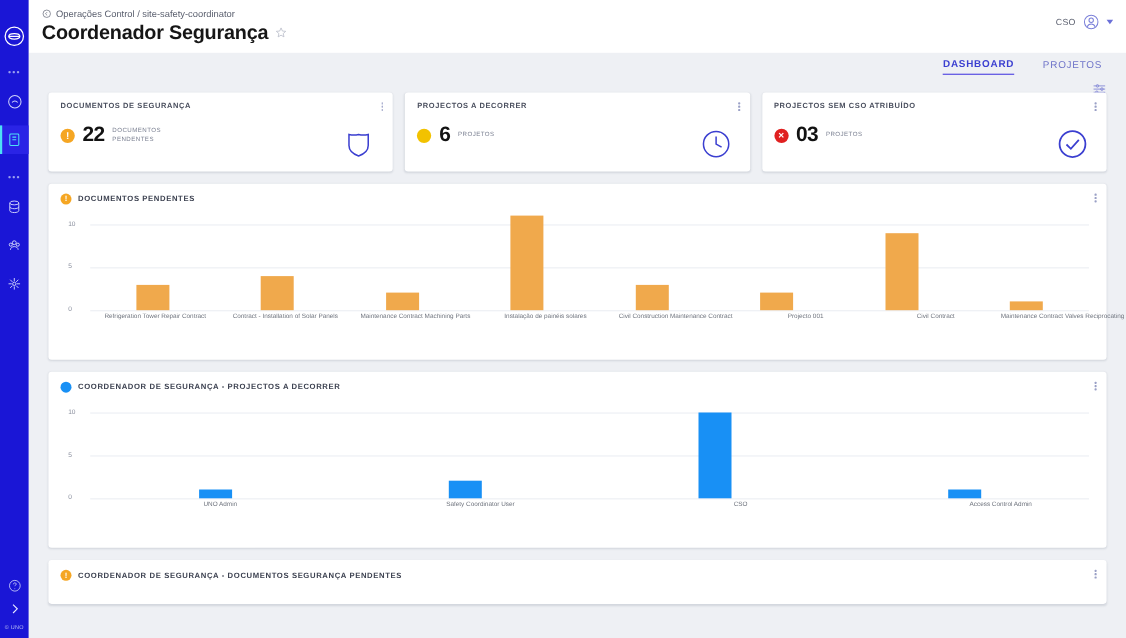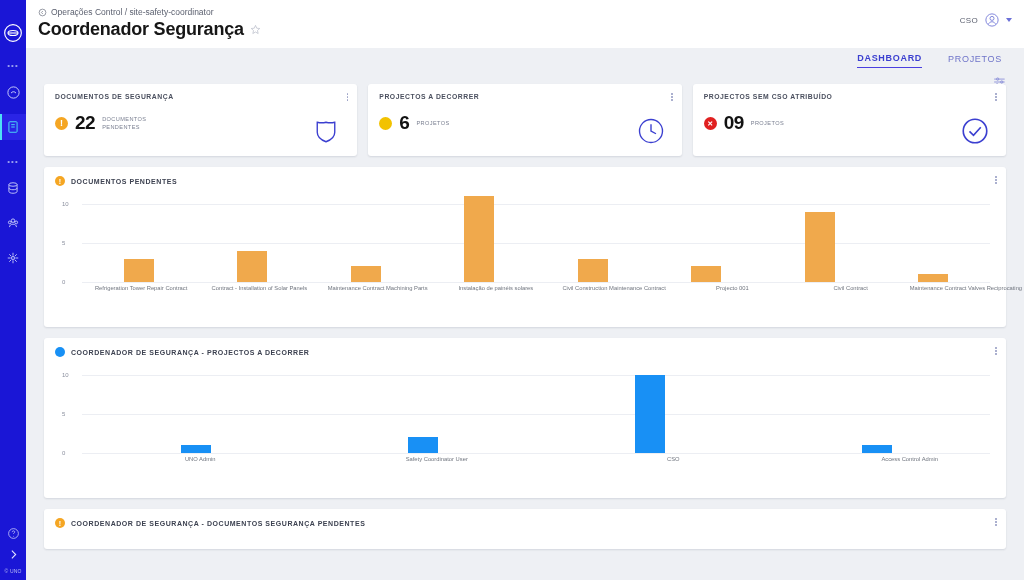--- a/index.html
+++ b/index.html
@@ -281,21 +281,21 @@
 
         <div class="kpi-card">
           <div class="kpi-title">PROJECTOS SEM CSO ATRIBUÍDO</div>
           <div class="kebab">
               <i></i>
               <i></i>
               <i></i>
             </div>
           <div class="kpi-body">
             <span class="dot" style="background:#E02020;font-size:7px">✕</span>
-            <span class="kpi-num">09</span>
+            <span class="kpi-num">03</span>
             <span class="kpi-sub">PROJETOS</span>
           </div>
           <span class="kpi-ico">
             <svg width="30" height="30" viewBox="0 0 24 24" fill="none" stroke="#3b3fd0" stroke-width="1.3">
               <circle cx="12" cy="12" r="9.4"></circle>
                 <polyline points="7.6,12.3 10.8,15.4 16.6,9"></polyline>
             </svg>
           </span>
         </div>
       </div>

